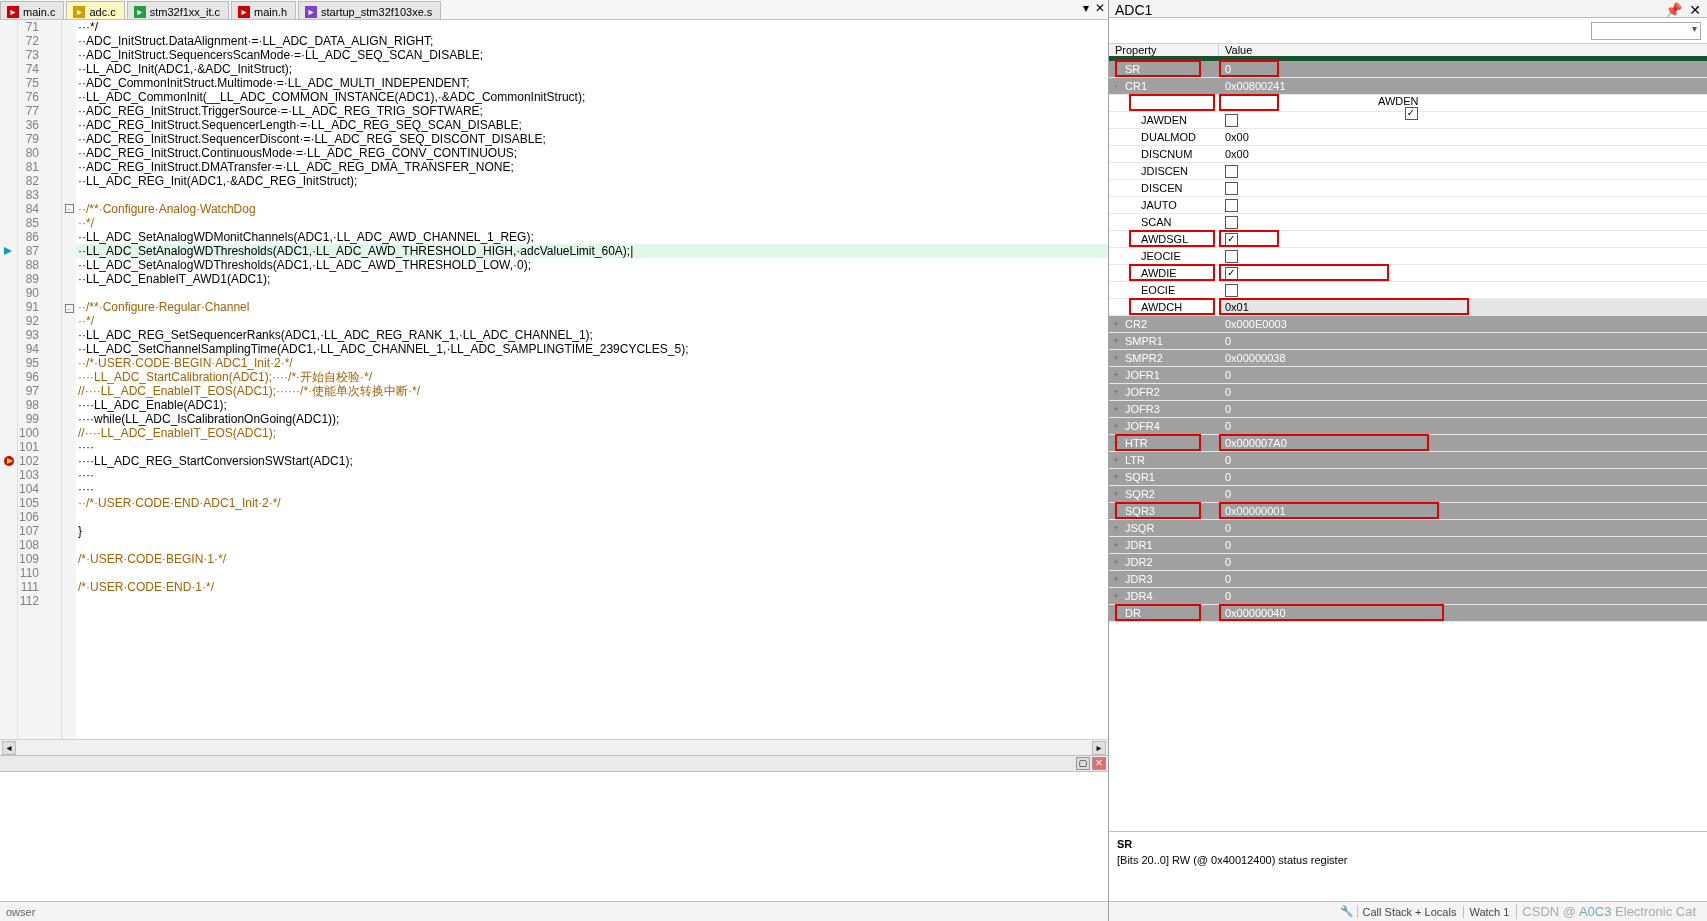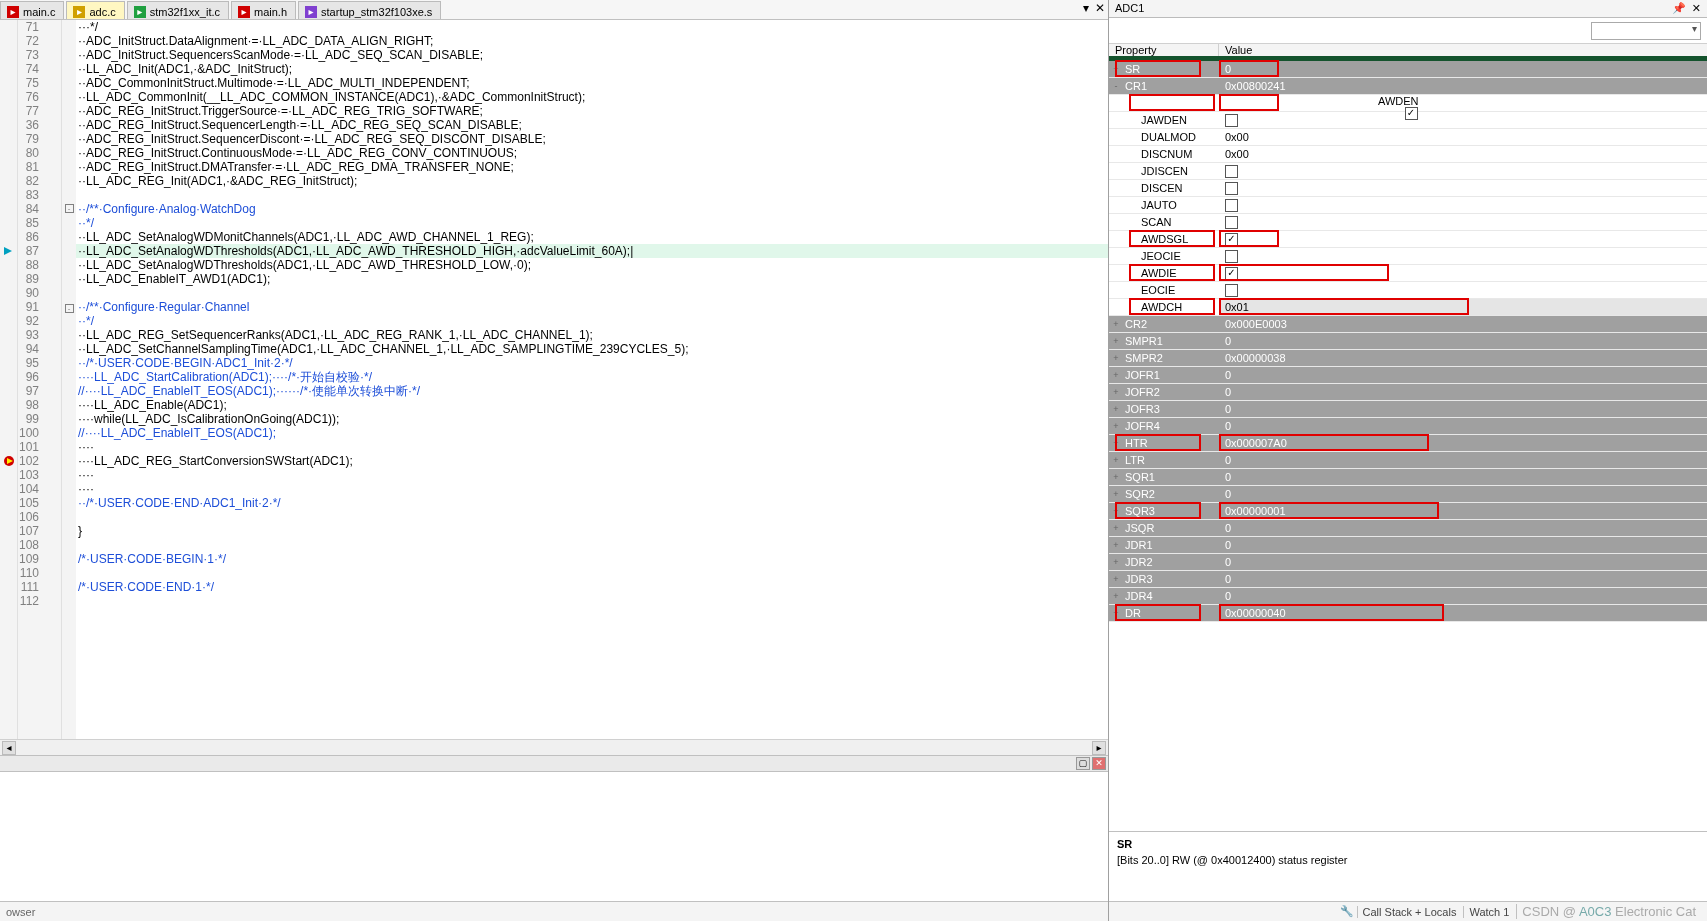--- a/index.html
+++ b/index.html
@@ -17,38 +17,38 @@
 
 .editor-wrap { flex: 1; display: flex; overflow: hidden; background: #fff; }
 .marker-col { width: 18px; background: #f4f4f4; border-right: 1px solid #e0e0e0; position: relative; }
 .marker { position: absolute; left: 2px; width: 14px; height: 14px; }
 .gutter { width: 44px; background: #f4f4f4; text-align: right; padding-right: 22px; font: 12px/14px Consolas, monospace; color: #808080; border-right: 1px solid #e0e0e0; }
 .fold-col { width: 14px; background: #f4f4f4; font: 10px/14px Consolas, monospace; color: #808080; text-align: center; }
 .fold-box { width: 9px; height: 9px; border: 1px solid #808080; margin: 2px auto 0; font-size: 8px; line-height: 7px; }
 .code { flex: 1; font: 12px/14px Consolas, 'Courier New', monospace; white-space: pre; color: #000; position: relative; }
 .code-line { height: 14px; padding-left: 2px; }
 .hl { background: #e0f7ea; }
-.c-cm { color: #1d4ed8; }
+.c-cm { color: #a16207; }
 
 .hscroll { height: 16px; background: #f0f0f0; border-top: 1px solid #d0d0d0; display: flex; align-items: center; justify-content: space-between; padding: 0 2px; font-size: 10px; }
 .scroll-arrow { width: 14px; height: 14px; background: #e0e0e0; border: 1px solid #bbb; display: flex; align-items: center; justify-content: center; }
 
 
 .split-gap { height: 16px; background: #eaeaea; border-top: 1px solid #c0c0c0; position: relative; }
 .split-btns { position: absolute; right: 2px; top: 1px; display: flex; gap: 2px; }
 .split-btn { width: 14px; height: 13px; border: 1px solid #999; background: #ddd; font-size: 9px; line-height: 11px; text-align: center; }
 .split-btn.close { background: #e07070; color: #fff; }
 .lower-pane { height: 130px; background: #fff; border-top: 1px solid #c0c0c0; }
 
 
 .status-bar { height: 20px; border-top: 1px solid #c0c0c0; display: flex; align-items: center; padding: 0 6px; font-size: 11px; color: #666; background: #f4f4f4; }
 
 
 .right-pane { flex: 1; display: flex; flex-direction: column; height: 100%; background: #fff; }
-.right-head { height: 18px; font-size: 11px; padding: 2px 6px; background: #f4f4f4; border-bottom: 1px solid #bbb; display: flex; justify-content: space-between; }
+.right-head { height: 18px; font-size: 14px; padding: 2px 6px; background: #f4f4f4; border-bottom: 1px solid #bbb; display: flex; justify-content: space-between; }
 .right-head-ctl { display: flex; gap: 6px; }
 .right-toolbar { height: 26px; border-bottom: 1px solid #d0d0d0; display: flex; align-items: center; padding: 0 6px; }
 .combo { width: 110px; height: 18px; border: 1px solid #aaa; font-size: 11px; padding: 0 4px; margin-left: auto; position: relative; }
 .combo::after { content: "▾"; position: absolute; right: 3px; top: 0; font-size: 10px; color: #555; }
 
 .prop-grid { flex: 1; overflow: auto; font-size: 11px; }
 .prop-head { display: flex; height: 17px; border-bottom: 5px solid #14532d; background: #f4f4f4; }
 .ph-l { width: 110px; padding-left: 6px; border-right: 1px solid #d0d0d0; }
 .ph-r { flex: 1; padding-left: 6px; }
 

